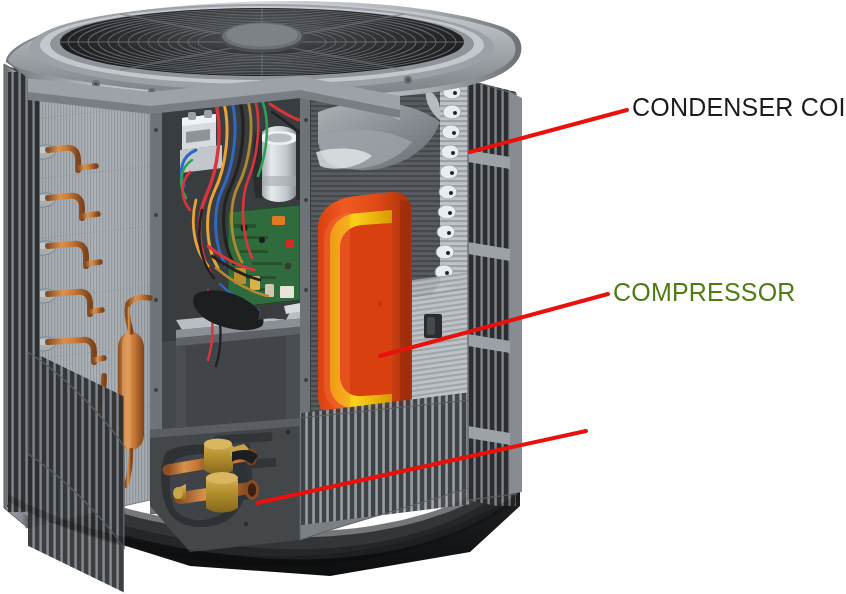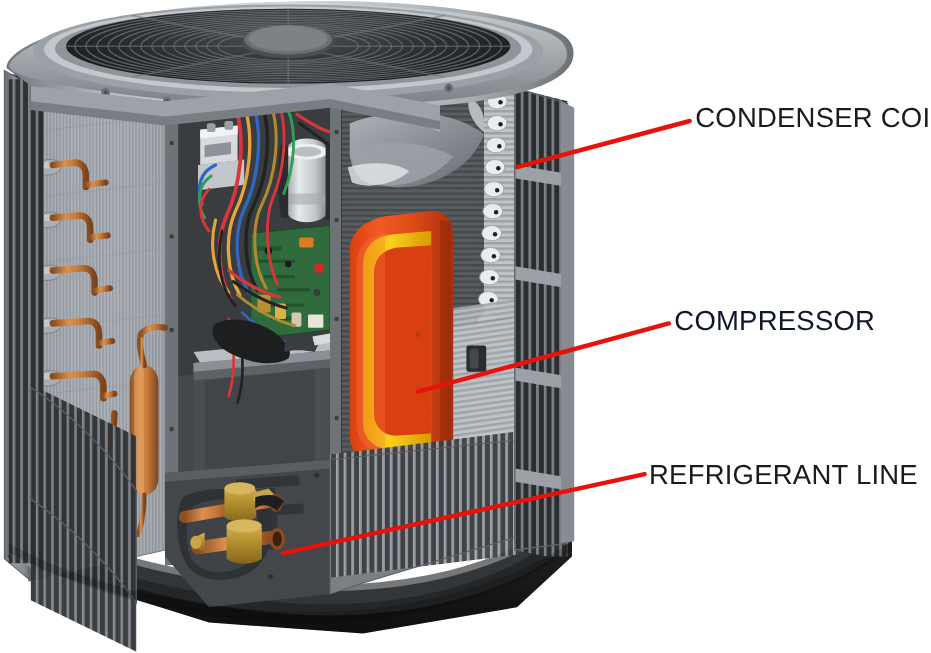--- a/index.html
+++ b/index.html
@@ -627,17 +627,16 @@
   </svg>
 
   <svg class="lines" viewBox="0 0 846 594">
     <line x1="470" y1="152" x2="627" y2="110" stroke="#e8110c" stroke-width="4" stroke-linecap="round"></line>
     <line x1="380" y1="356" x2="608" y2="294" stroke="#e8110c" stroke-width="4" stroke-linecap="round"></line>
     <line x1="257" y1="503" x2="586" y2="431" stroke="#e8110c" stroke-width="4" stroke-linecap="round"></line>
   </svg>
 
   <div class="callout-label" id="lbl-condenser" style="color: rgb(27, 27, 27);">CONDENSER COILS</div>
 
-  <div class="callout-label" id="lbl-compressor" style="color: #0f172a;">COMPRESSOR</div>
-
-  <div class="callout-label" id="lbl-refrigerant" style="color: rgb(27, 27, 27);">REFRIGERANT LINE</div>
+  <div class="callout-label" id="lbl-compressor" style="color: #4d7c0f;">COMPRESSOR</div>
+
 
 </div>
 
 </body></html>

